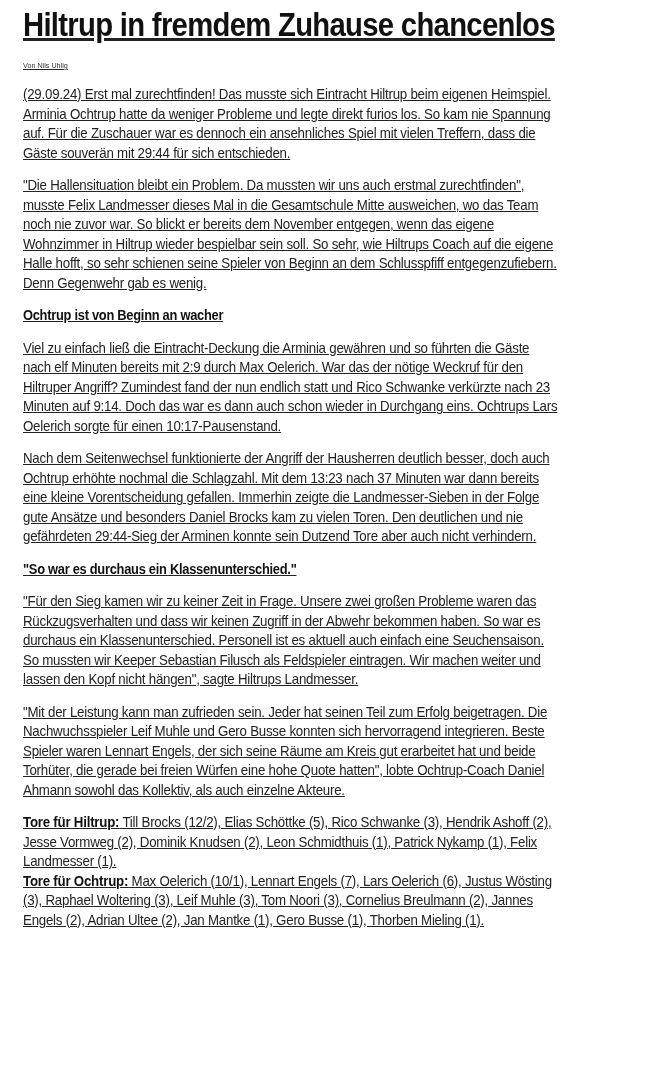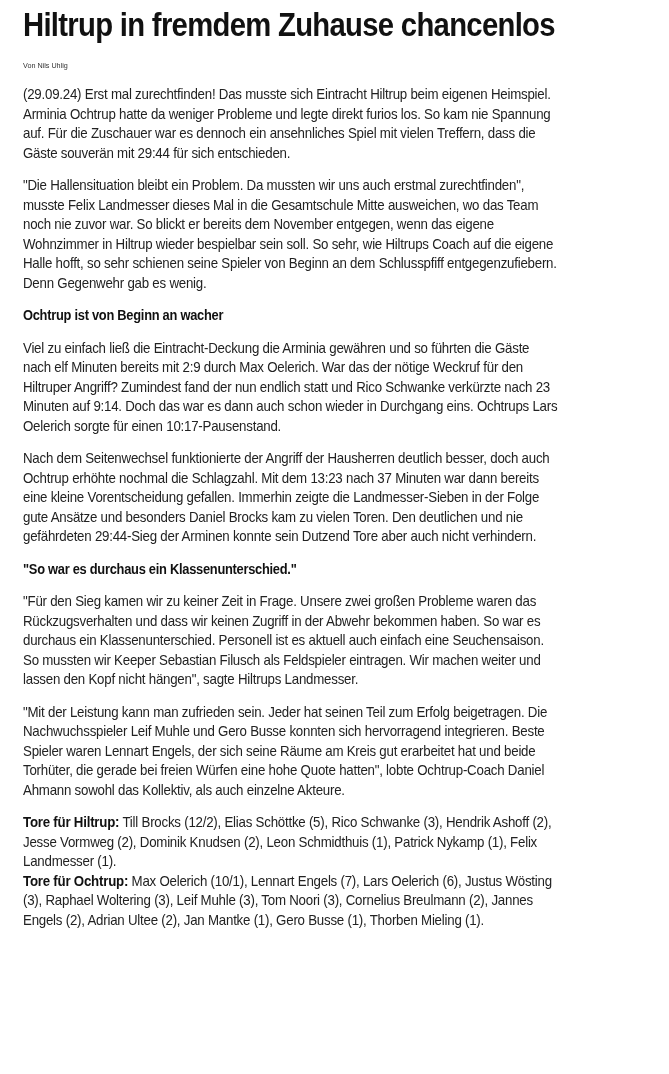--- a/index.html
+++ b/index.html
@@ -7,20 +7,21 @@
       width: 669px;
       height: 1074px;
       overflow: hidden;
       color: #222222;
       font-family: "Liberation Sans", "DejaVu Sans", sans-serif;
     }
     .article {
       position: relative;
       padding: 0 0 0 23px;
       width: 560px;
+      text-decoration: underline;
     }
     .headline {
       margin: 0;
       padding-top: 4px;
       font-family: "Liberation Sans", sans-serif;
       font-weight: bold;
       font-size: 34px;
       line-height: 40px;
       letter-spacing: -0.8px;
       color: #111111;

